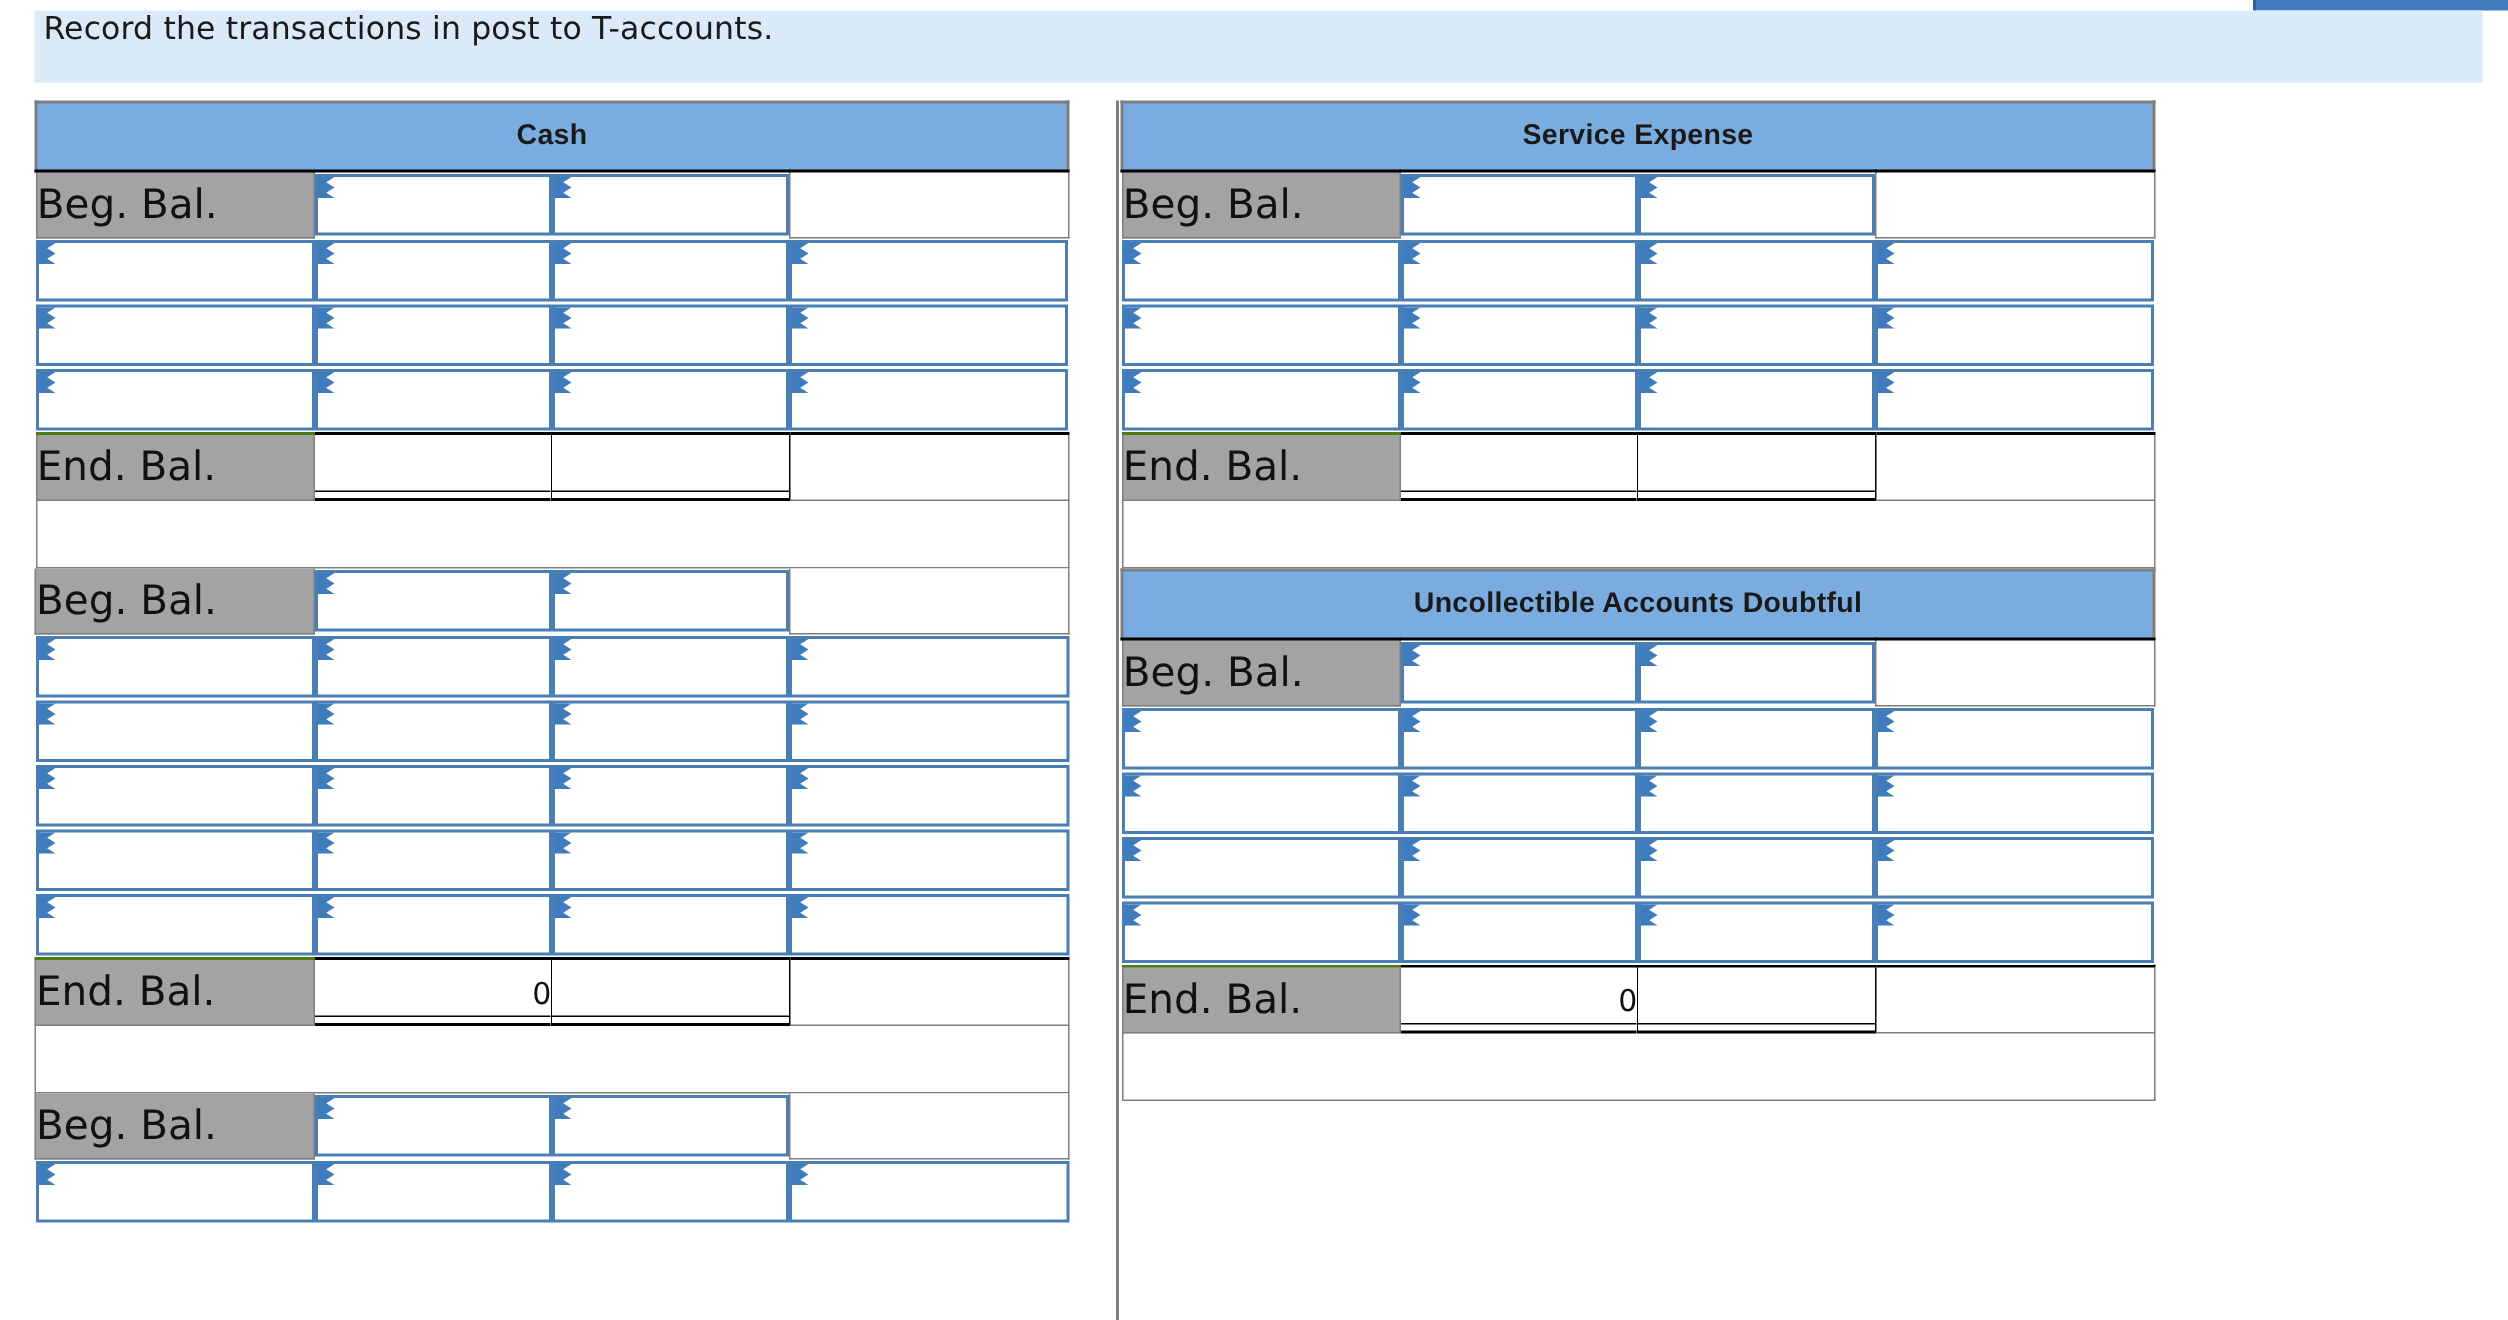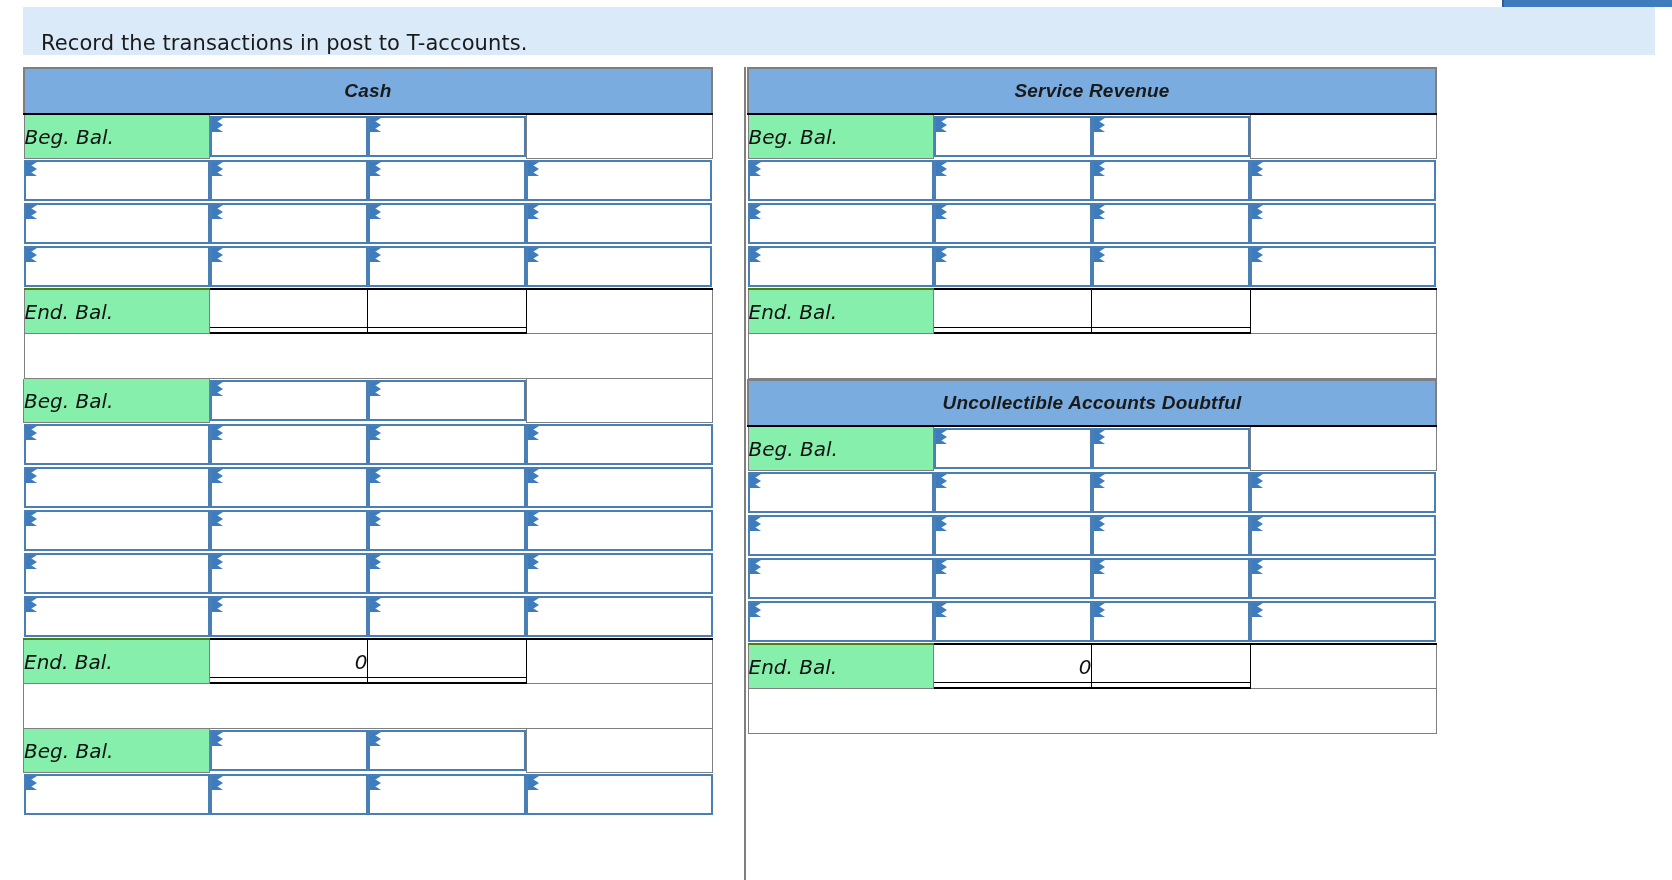--- a/index.html
+++ b/index.html
@@ -30,40 +30,39 @@
 
   
   .banner {
     position: absolute;
     left: 23px;
     top: 7px;
     width: 1632px;
     height: 48px;
     background: #daeaf8;
     display: flex;
-    align-items: flex-end;
+    align-items: flex-start;
     box-sizing: border-box;
-    padding-left: 18px;
+    padding-left: 6px;
   }
   .banner-text {
     font-size: 21px;
     color: #1a1a1a;
     font-family: "DejaVu Sans", sans-serif;
     letter-spacing: 0.1px;
     white-space: nowrap;
   }
 
   
   .panels {
     position: absolute;
     left: 0;
     top: 67px;
     width: 1672px;
     height: 813px;
-    font-style: italic;
   }
   .panel {
     position: absolute;
     top: 0;
   }
   .panel-left  { left: 23px;  width: 690px; }
   .panel-right { left: 747px; width: 690px; }
 
   .divider {
     position: absolute;
@@ -100,24 +99,24 @@
     height: 43px;
     padding: 0;
     vertical-align: middle;
   }
 
   
   td.lbl {
     border: 1px solid #7f7f7f;
     border-top: none;
     padding-left: 7px;
-    font-size: 20px;
+    font-size: 27px;
     color: #111111;
     font-family: "DejaVu Sans", sans-serif;
-    background: #86efac;
+    background: #a3a3a3;
     white-space: nowrap;
   }
 
   
   td.plain {
     border: 1px solid #7f7f7f;
     border-top: none;
     background: #ffffff;
   }
 
@@ -551,21 +550,21 @@
     <div class="panel panel-right" id="panel-right">
         <table class="acct">
           <colgroup>
             <col style="width: 27%;">
             <col style="width: 23%;">
             <col style="width: 23%;">
             <col style="width: 27%;">
           </colgroup>
           <tbody>
             <tr class="acct-title-row">
-              <td colspan="4"><span>Service Revenue</span></td>
+              <td colspan="4"><span>Service Expense</span></td>
             </tr>
             <tr class="data-row">
               <td class="lbl"><span>Beg. Bal.</span></td>
               <td class="cellwrap">
                 <div class="inputbox">
                   <span class="flag"></span>
                   <span></span>
                 </div>
               </td>
               <td class="cellwrap">

